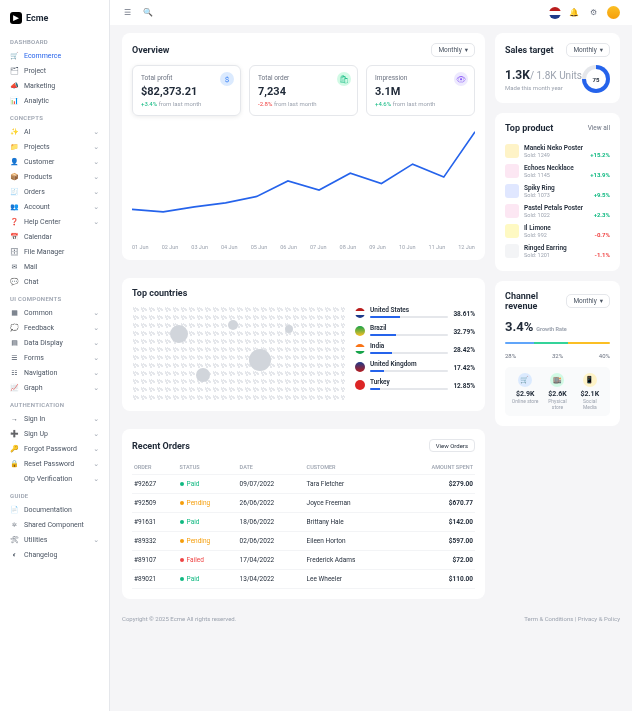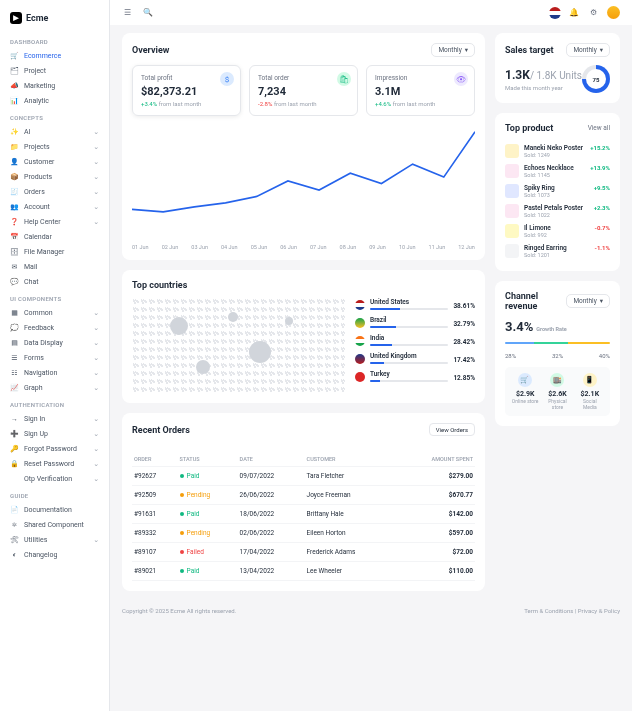--- a/index.html
+++ b/index.html
@@ -15,21 +15,21 @@
 .nav-icon{width:9px;height:9px;display:inline-flex;align-items:center;justify-content:center;color:inherit}
 .chev{color:#9ca3af;font-size:7px}
 .main{flex:1;display:flex;flex-direction:column}
 .topbar{display:flex;align-items:center;justify-content:space-between;padding:6px 12px;background:#fff}
 .topbar-left{display:flex;gap:10px;align-items:center}
 .topbar-right{display:flex;gap:8px;align-items:center}
 .topbar-icon{width:11px;height:11px;border-radius:50%;display:flex;align-items:center;justify-content:center;font-size:8px;color:#6b7280}
 .avatar{width:13px;height:13px;border-radius:50%;background:linear-gradient(#fbbf24,#f59e0b)}
 .flag{width:12px;height:12px;border-radius:50%;background:linear-gradient(#b91c1c 33%,#fff 33% 66%,#1e3a8a 66%)}
 .content{display:flex;gap:10px;padding:8px 12px}
-.left-col{flex:1;display:flex;flex-direction:column;gap:10px}
+.left-col{flex:1;display:flex;flex-direction:column;gap:18px}
 .right-col{width:125px;display:flex;flex-direction:column;gap:10px}
 .card{background:#fff;border-radius:8px;padding:10px}
 .card-header{display:flex;justify-content:space-between;align-items:center;margin-bottom:8px}
 .card-title{font-weight:700;font-size:9px}
 .pill{border:1px solid #e5e7eb;border-radius:5px;padding:2px 6px;font-size:6.5px;color:#4b5563;display:flex;align-items:center;gap:3px;cursor:pointer}
 .stats-row{display:flex;gap:8px}
 .stat-box{flex:1;border:1px solid #e5e7eb;border-radius:6px;padding:8px;position:relative}
 .stat-box.highlight{box-shadow:0 1px 4px rgba(0,0,0,.08)}
 .stat-label{font-size:6.5px;color:#6b7280;margin-bottom:3px}
 .stat-value{font-size:11px;font-weight:700;margin-bottom:2px}
@@ -54,39 +54,39 @@
 .c-bar{height:2px;background:#e5e7eb;border-radius:2px;margin-top:2px;overflow:hidden}
 .c-bar-fill{height:100%;background:#2563eb}
 .c-pct{font-size:6.5px;font-weight:700}
 .sales-target{display:flex;justify-content:space-between;align-items:center}
 .st-val{font-size:12px;font-weight:700}
 .st-sub{font-size:10px;color:#9ca3af}
 .st-note{font-size:6px;color:#9ca3af;margin-top:2px}
 .ring{width:28px;height:28px;border-radius:50%;background:conic-gradient(#2563eb 0 75%,#e5e7eb 75% 100%);display:flex;align-items:center;justify-content:center}
 .ring-inner{width:20px;height:20px;border-radius:50%;background:#fff;display:flex;align-items:center;justify-content:center;font-size:6px;font-weight:700}
 .view-all{font-size:6.5px;color:#6b7280;cursor:pointer}
-.prod-row{display:flex;align-items:flex-start;gap:5px;padding:3px 0}
+.prod-row{display:flex;align-items:flex-end;gap:5px;padding:3px 0}
 .prod-img{width:14px;height:14px;border-radius:3px;background:#fef3c7}
 .prod-info{flex:1}
 .prod-name{font-size:6.5px;font-weight:600}
 .prod-sold{font-size:5.5px;color:#9ca3af}
 .prod-pct{font-size:6px;font-weight:700}
 .pct-pos{color:#10b981}
 .pct-neg{color:#ef4444}
 .rev-val{font-size:13px;font-weight:700;display:flex;align-items:baseline;gap:3px}
 .rev-growth{font-size:5.5px;color:#9ca3af;line-height:1.2}
 .rev-bar{display:flex;margin:8px 0;height:2px;border-radius:2px;overflow:hidden}
 .rev-seg{height:100%}
 .rev-labels{display:flex;justify-content:space-between;font-size:6px;color:#6b7280;margin-bottom:8px}
 .rev-boxes{display:flex;gap:4px;background:#f9fafb;border-radius:5px;padding:6px}
 .rev-box{flex:1;text-align:center}
 .rev-box-icon{width:14px;height:14px;border-radius:50%;margin:0 auto 3px;display:flex;align-items:center;justify-content:center;font-size:7px}
 .rev-box-val{font-size:7px;font-weight:700}
 .rev-box-lbl{font-size:5px;color:#9ca3af}
-.orders-header{display:flex;justify-content:space-between;align-items:center;margin-bottom:16px}
+.orders-header{display:flex;justify-content:space-between;align-items:center;margin-bottom:8px}
 .view-orders{border:1px solid #e5e7eb;border-radius:4px;padding:2px 6px;font-size:6px;cursor:pointer}
 table{width:100%;border-collapse:collapse;font-size:6.5px}
 th{text-align:left;padding:4px 2px;color:#9ca3af;font-weight:500;font-size:5.5px;text-transform:uppercase;border-bottom:1px solid #f3f4f6}
 td{padding:5px 2px;border-bottom:1px solid #f3f4f6}
 .status-badge{display:flex;align-items:center;gap:3px}
 .status-dot{width:4px;height:4px;border-radius:50%}
 .s-paid{color:#10b981}.s-paid .status-dot{background:#10b981}
 .s-pending{color:#f59e0b}.s-pending .status-dot{background:#f59e0b}
 .s-failed{color:#ef4444}.s-failed .status-dot{background:#ef4444}
 .amount{font-weight:700;text-align:right}

